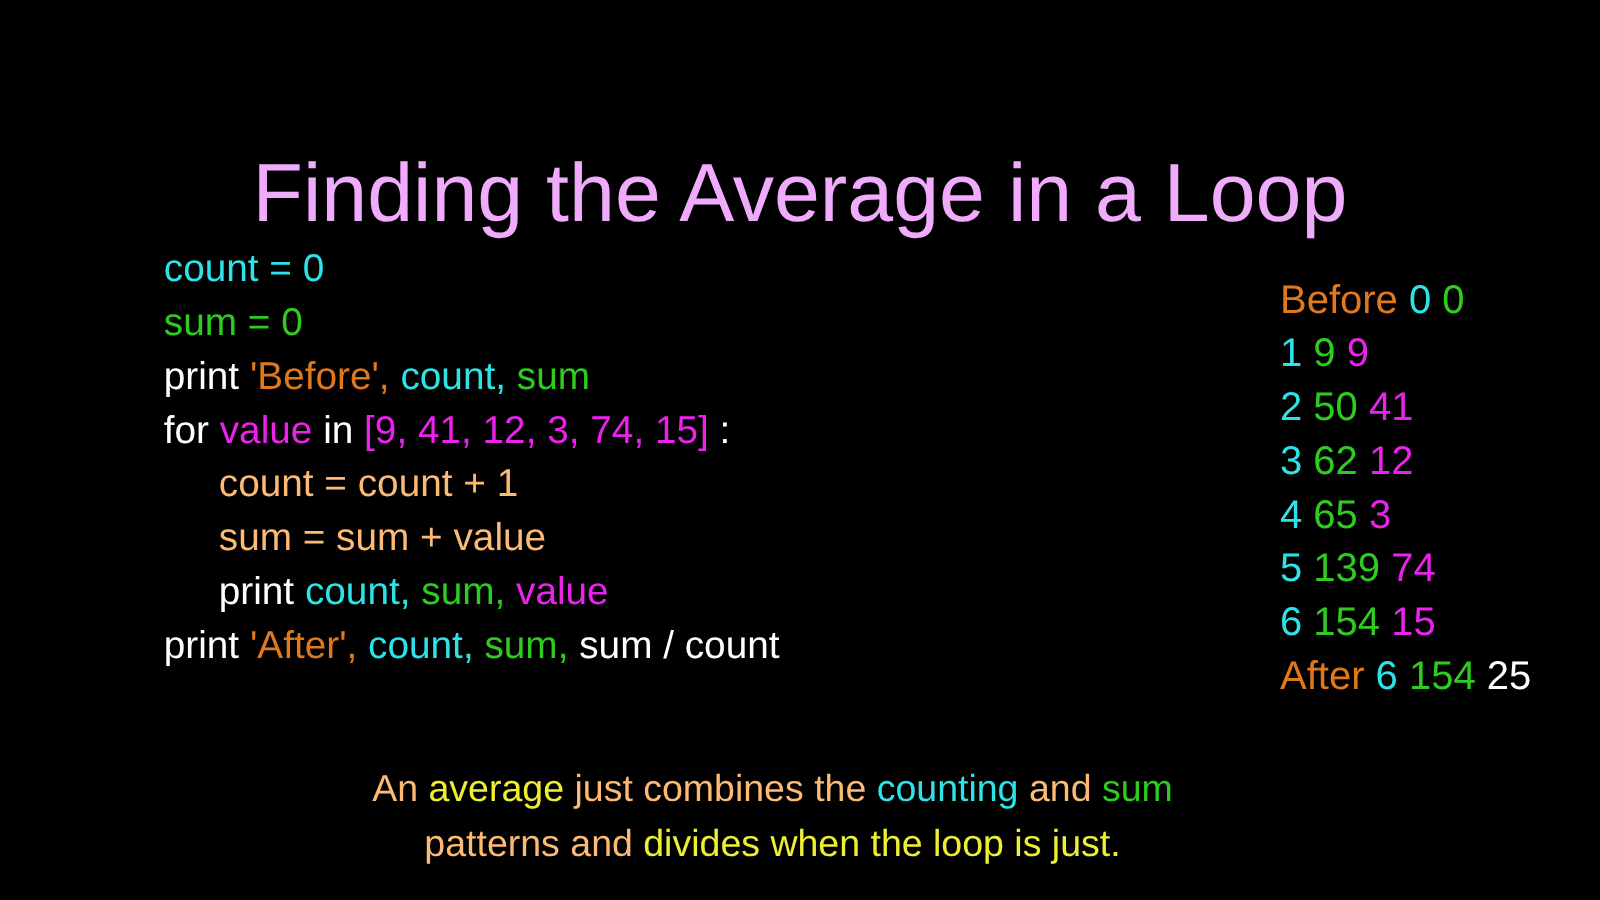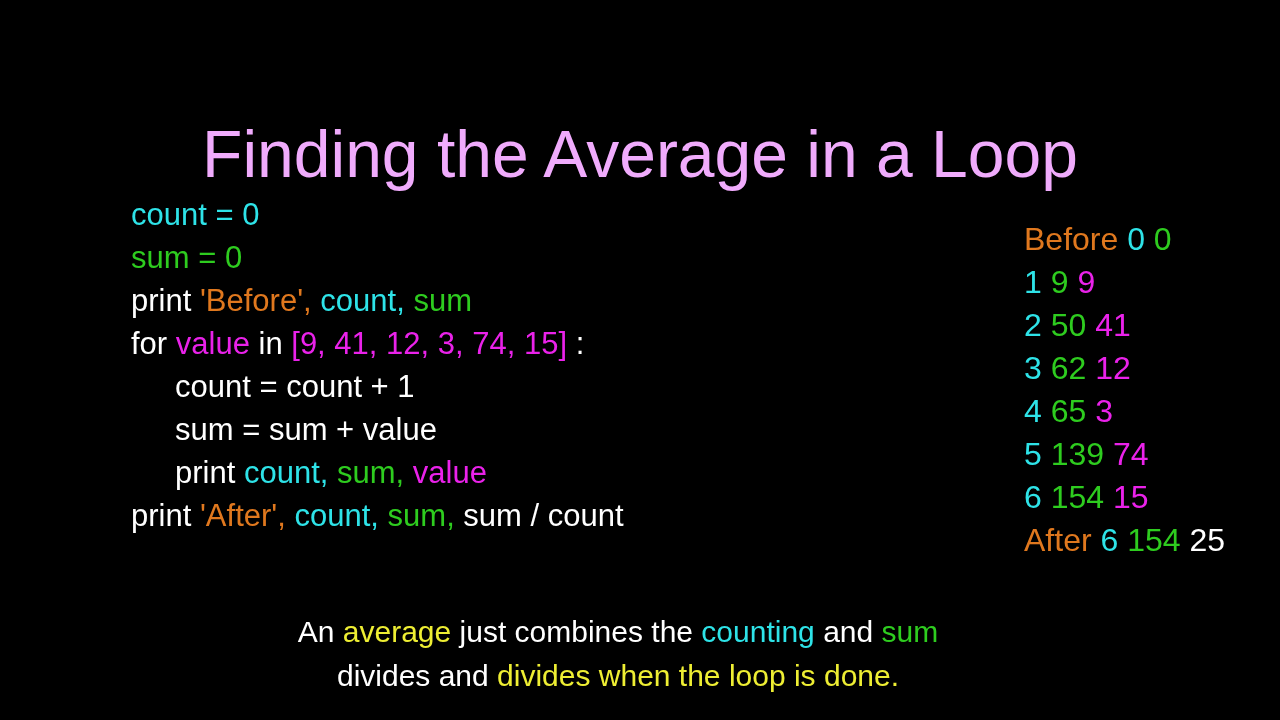--- a/index.html
+++ b/index.html
@@ -78,37 +78,37 @@
     text-align: center;
     font-size: 30px;
     line-height: 44px;
     color: #ffffff;
   }
   .caption-line {
     white-space: nowrap;
   }
 
   
-  .c-white   { color: #ffffff; text-align: center; }
+  .c-white   { color: #fdba74; text-align: center; }
   .c-cyan    { color: #2ee3e8; }
   .c-green   { color: #2ecc1f; }
   .c-yellow  { color: #ffffff; }
   .c-orange  { color: #e0781e; }
   .c-magenta { color: #ea22ea; }
   .c-softyel { color: #eeee33; }
 </style>
 </head>
 <body>
 
 <div class="slide">
 
   <h1 class="slide-title">Finding the Average in a Loop</h1>
 
   <div class="code-block"><div class="code-line"><span class="c-cyan">count</span><span class="c-cyan"> = </span><span class="c-cyan">0</span></div><div class="code-line"><span class="c-green">sum</span><span class="c-green"> = </span><span class="c-green">0</span></div><div class="code-line"><span class="c-yellow">print </span><span class="c-orange">'Before'</span><span class="c-orange">, </span><span class="c-cyan">count</span><span class="c-cyan">, </span><span class="c-green">sum</span></div><div class="code-line"><span class="c-yellow">for </span><span class="c-magenta">value</span><span class="c-yellow"> in </span><span class="c-magenta">[9, 41, 12, 3, 74, 15]</span><span class="c-yellow"> :</span></div><div class="code-line indent"><span class="c-white">count = count + 1</span></div><div class="code-line indent"><span class="c-white">sum = sum + value</span></div><div class="code-line indent"><span class="c-yellow">print </span><span class="c-cyan">count</span><span class="c-cyan">, </span><span class="c-green">sum</span><span class="c-green">, </span><span class="c-magenta">value</span></div><div class="code-line"><span class="c-yellow">print </span><span class="c-orange">'After'</span><span class="c-orange">, </span><span class="c-cyan">count</span><span class="c-cyan">, </span><span class="c-green">sum</span><span class="c-green">, </span><span class="c-yellow">sum / count</span></div></div>
 
   <div class="output-block"><div class="out-line"><span class="c-orange">Before</span><span class="c-white"> </span><span class="c-cyan">0</span><span class="c-white"> </span><span class="c-green">0</span></div><div class="out-line"><span class="c-cyan">1</span><span class="c-white"> </span><span class="c-green">9</span><span class="c-white"> </span><span class="c-magenta">9</span></div><div class="out-line"><span class="c-cyan">2</span><span class="c-white"> </span><span class="c-green">50</span><span class="c-white"> </span><span class="c-magenta">41</span></div><div class="out-line"><span class="c-cyan">3</span><span class="c-white"> </span><span class="c-green">62</span><span class="c-white"> </span><span class="c-magenta">12</span></div><div class="out-line"><span class="c-cyan">4</span><span class="c-white"> </span><span class="c-green">65</span><span class="c-white"> </span><span class="c-magenta">3</span></div><div class="out-line"><span class="c-cyan">5</span><span class="c-white"> </span><span class="c-green">139</span><span class="c-white"> </span><span class="c-magenta">74</span></div><div class="out-line"><span class="c-cyan">6</span><span class="c-white"> </span><span class="c-green">154</span><span class="c-white"> </span><span class="c-magenta">15</span></div><div class="out-line"><span class="c-orange">After</span><span class="c-white"> </span><span class="c-cyan">6</span><span class="c-white"> </span><span class="c-green">154</span><span class="c-white"> </span><span class="c-yellow">25</span></div></div>
 
   <div class="caption">
       <div class="caption-line"><span class="c-white">An </span><span class="c-softyel">average</span><span class="c-white"> just combines the </span><span class="c-cyan">counting</span><span class="c-white"> and </span><span class="c-green">sum</span></div>
-      <div class="caption-line"><span class="c-white">divides and </span><span class="c-softyel">divides when the loop is done.</span></div>
+      <div class="caption-line"><span class="c-white">patterns and </span><span class="c-softyel">divides when the loop is just.</span></div>
     </div>
 
 </div>
 
 </body></html>

